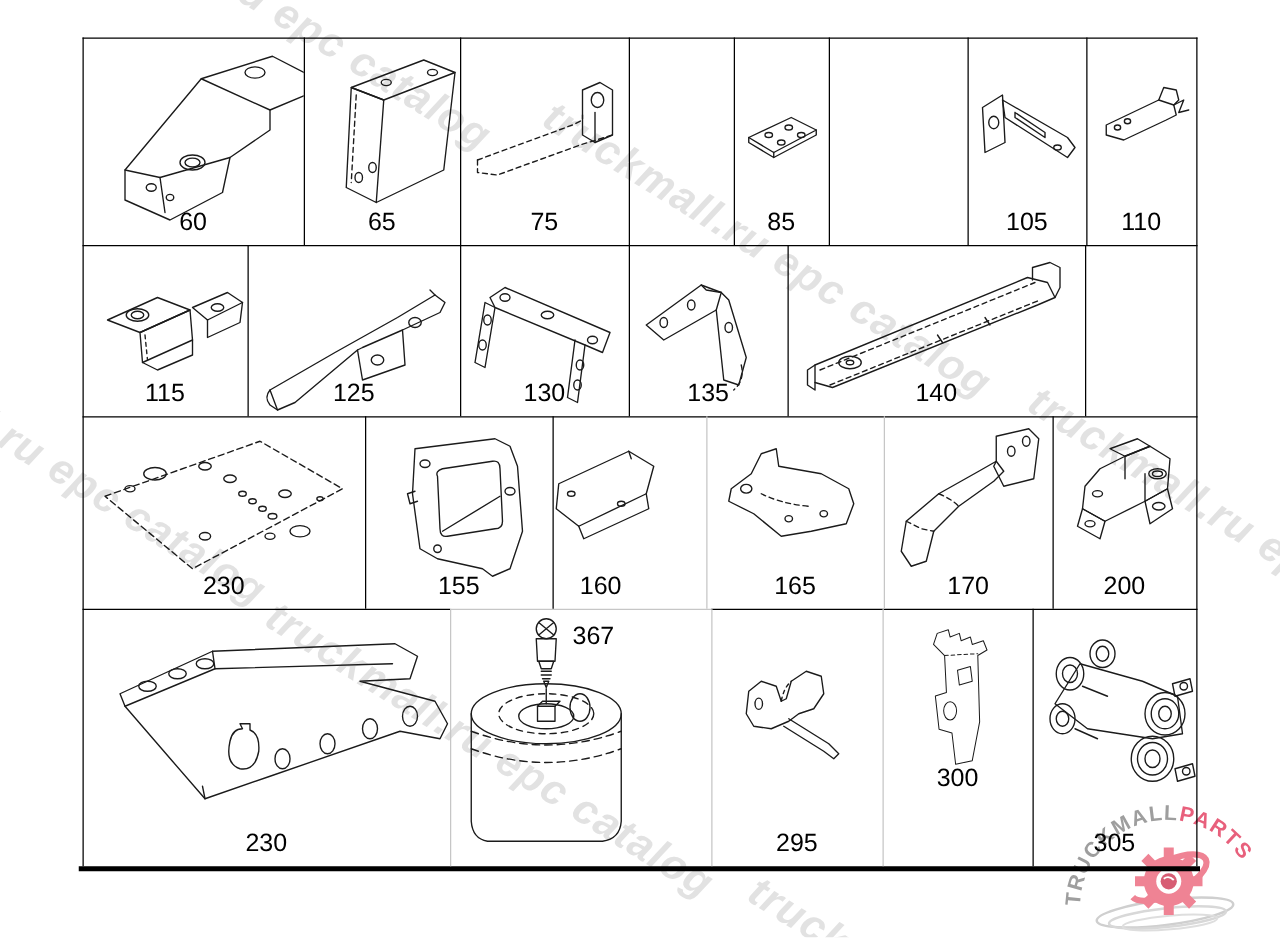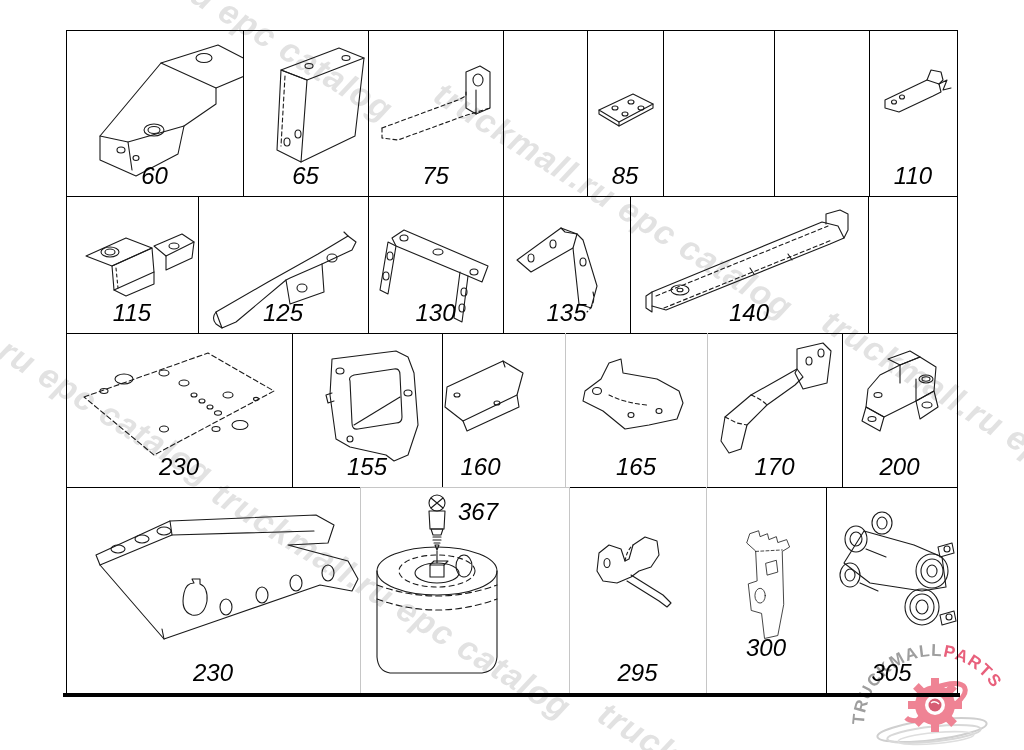--- a/index.html
+++ b/index.html
@@ -11,21 +11,21 @@
       transform:rotate(32deg);transform-origin:0 0;z-index:1;}
   
   .gl{position:absolute;background:#000;z-index:3;}
   .gl.gray{background:#c6c6c6;}
   
   .cell{position:absolute;z-index:4;}
   .art{position:absolute;left:0;top:0;width:100%;height:100%;}
   .art path,.art ellipse,.art circle,.art line,.art rect,.art polyline{
       stroke:#1b1b1b;stroke-width:1.1;fill:none;stroke-linejoin:round;stroke-linecap:round;}
   .num{position:absolute;left:0;right:0;bottom:6px;text-align:center;
-       font-size:24px;color:#000;z-index:5;font-style:italic;}
+       font-size:20px;color:#000;z-index:5;}
   .num-float{left:98px;top:11px;right:auto;bottom:auto;}
   .logo{position:absolute;left:840px;top:640px;width:184px;height:110px;z-index:2;}
 </style>
 </head>
 <body>
 
 <div class="stage">
 
   <span class="wm" style="left:48px;top:-124px">truckmall.ru epc catalog</span>
   <span class="wm" style="left:448px;top:74px">truckmall.ru epc catalog</span>
@@ -156,20 +156,30 @@
         <path d="M66,74 L66,78 L32,96"></path>
       <ellipse cx="28" cy="78" rx="3" ry="2"></ellipse>
         <ellipse cx="44" cy="72" rx="3" ry="2"></ellipse>
       <ellipse cx="38" cy="84" rx="3" ry="2"></ellipse>
         <ellipse cx="54" cy="78" rx="3" ry="2"></ellipse>
     </svg>
     <div class="num">85</div>
   </div>
 
 
+  <div class="cell" style="left:774px;top:30px;width:95px;height:166px">
+    <svg class="art" viewBox="0 0 95 166">
+      <path d="M12,56 L28,46 L30,84 L14,92 Z"></path>
+      <ellipse cx="21" cy="68" rx="4" ry="5"></ellipse>
+      <path d="M28,50 L80,80 L86,88 L80,96 L30,64 Z"></path>
+      <path d="M38,60 L62,76 M38,64 L62,80 M38,60 L38,64 M62,76 L62,80"></path>
+      <ellipse cx="72" cy="88" rx="3" ry="2"></ellipse>
+    </svg>
+    <div class="num">105</div>
+  </div>
 
   <div class="cell" style="left:869px;top:30px;width:88px;height:166px">
     <svg class="art" viewBox="0 0 88 166">
       <path d="M16,70 L58,50 L70,54 L72,62 L64,66 L30,82 L16,78 Z"></path>
       <ellipse cx="25" cy="72" rx="2.5" ry="2"></ellipse>
         <ellipse cx="33" cy="67" rx="2.5" ry="2"></ellipse>
       <path d="M58,50 L62,40 L72,42 L74,50 L70,54"></path>
       <path d="M70,54 L78,50 L74,60 L82,58"></path>
     </svg>
     <div class="num">110</div>
@@ -376,21 +386,21 @@
   <div class="cell" style="left:569px;top:487px;width:137px;height:206px">
     <svg class="art" viewBox="0 0 137 206">
       <path d="M28,84 L30,66 L40,58 L52,62 L56,74 L60,72 L64,58 L76,50 L88,54 L90,68 L82,80 L70,84 L62,90 L48,96 L34,94 Z"></path>
       <ellipse cx="38" cy="76" rx="3" ry="4.5"></ellipse>
       <path d="M56,74 Q58,63 64,58" stroke-dasharray="3 3"></path>
       <path d="M62,88 L94,108 L102,116 L98,120 L90,114 L58,94"></path>
     </svg>
     <div class="num">295</div>
   </div>
 
-  <div class="cell" style="left:706px;top:516px;width:120px;height:152px">
+  <div class="cell" style="left:706px;top:489px;width:120px;height:152px">
     <svg class="art" viewBox="0 0 120 206">
       <path d="M34,36 L38,24 L50,20 L52,28 L62,24 L64,32 L74,28 L76,36 L88,32 L92,42 L82,48 L84,120 L76,162 L58,166 L54,132 L40,128 L36,92 L48,88 L46,48 Z"></path>
       <path d="M60,64 L74,60 L76,76 L62,80 Z"></path>
       <ellipse cx="52" cy="108" rx="7" ry="10"></ellipse>
       <path d="M46,48 L82,46" stroke-dasharray="4 3"></path>
     </svg>
     <div class="num">300</div>
   </div>
 
   <div class="cell" style="left:826px;top:487px;width:131px;height:206px">

